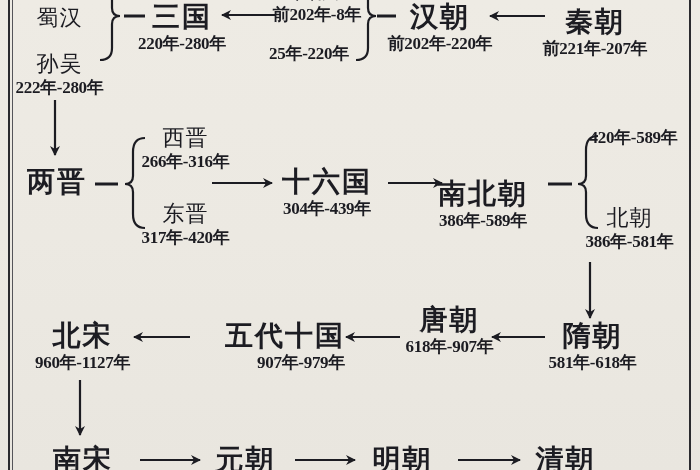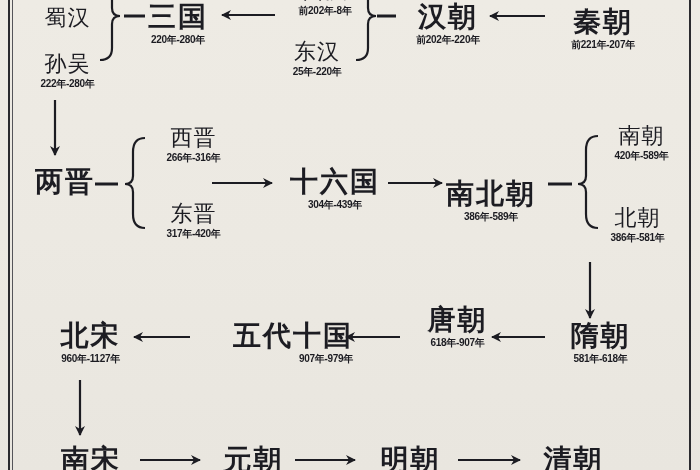--- a/index.html
+++ b/index.html
@@ -1,23 +1,23 @@
 <!DOCTYPE html>
 <html><head>
 <meta charset="utf-8">
 <style>
   html,body{margin:0;padding:0;}
   body{width:700px;height:470px;overflow:hidden;background:#ebe8e1;position:relative;font-family:"DejaVu Sans","Liberation Sans",sans-serif;color:#1c1c22;}
   .bg{position:absolute;left:0;top:0;width:700px;height:470px;background:linear-gradient(180deg,#eeebe4 0%,#ece9e2 50%,#e9e6df 100%);}
   .border{position:absolute;top:0;height:470px;background:#2a2a2e;}
-  .node{position:absolute;text-align:center;white-space:nowrap;padding-left:8px;}
+  .node{position:absolute;text-align:center;white-space:nowrap;}
   .name{display:block;font-family:"DejaVu Serif","Liberation Serif",serif;font-weight:bold;line-height:1;}
   .big .name{font-size:28px;letter-spacing:2px;}
   .mid .name{font-size:22px;font-weight:normal;letter-spacing:1px;}
-  .years{display:block;font-family:Liberation Sans, sans-serif;font-weight:bold;font-size:10px;letter-spacing:-0.3px;line-height:1.2;margin-top:3px;}
+  .years{display:block;font-family:Liberation Serif, serif;font-weight:bold;font-size:17px;letter-spacing:-0.3px;line-height:1.2;margin-top:3px;}
   svg{position:absolute;left:0;top:0;}
 </style>
 </head>
 <body>
 
 <div class="bg"></div>
 <div class="border" style="left:8px;width:2px;"></div>
 <div class="border" style="left:12px;width:1px;background:#55555a;"></div>
 <div class="border" style="left:689px;width:2px;"></div>
 
@@ -65,24 +65,23 @@
 </div>
 <div class="node big" style="left:540px;top:8px;width:110px;">
   <span class="name">秦朝</span>
   <span class="years">前221年-207年</span>
 </div>
 <div class="node big" style="left:385px;top:3px;width:110px;">
   <span class="name">汉朝</span>
   <span class="years">前202年-220年</span>
 </div>
 <div class="node mid" style="left:264px;top:41px;width:90px;">
-  <span class="name">东汉</span>
   <span class="years">25年-220年</span>
 </div>
-<div class="node big" style="left:120px;top:3px;width:100px;">
+<div class="node big" style="left:132px;top:3px;width:100px;">
   <span class="name">三国</span>
   <span class="years">220年-280年</span>
 </div>
 <div class="node mid" style="left:12px;top:7px;width:95px;">
   <span class="name">蜀汉</span>
 </div>
 <div class="node mid" style="left:12px;top:53px;width:95px;">
   <span class="name">孙吴</span>
   <span class="years">222年-280年</span>
 </div>
@@ -100,21 +99,20 @@
 </div>
 <div class="node big" style="left:272px;top:168px;width:110px;">
   <span class="name">十六国</span>
   <span class="years">304年-439年</span>
 </div>
 <div class="node big" style="left:428px;top:168px;width:110px;margin-top:12px;">
   <span class="name">南北朝</span>
   <span class="years">386年-589年</span>
 </div>
 <div class="node mid" style="left:586px;top:125px;width:95px;">
-  <span class="name">南朝</span>
   <span class="years">420年-589年</span>
 </div>
 <div class="node mid" style="left:582px;top:207px;width:95px;">
   <span class="name">北朝</span>
   <span class="years">386年-581年</span>
 </div>
 
 <div class="node big" style="left:545px;top:322px;width:95px;">
   <span class="name">隋朝</span>
   <span class="years">581年-618年</span>

